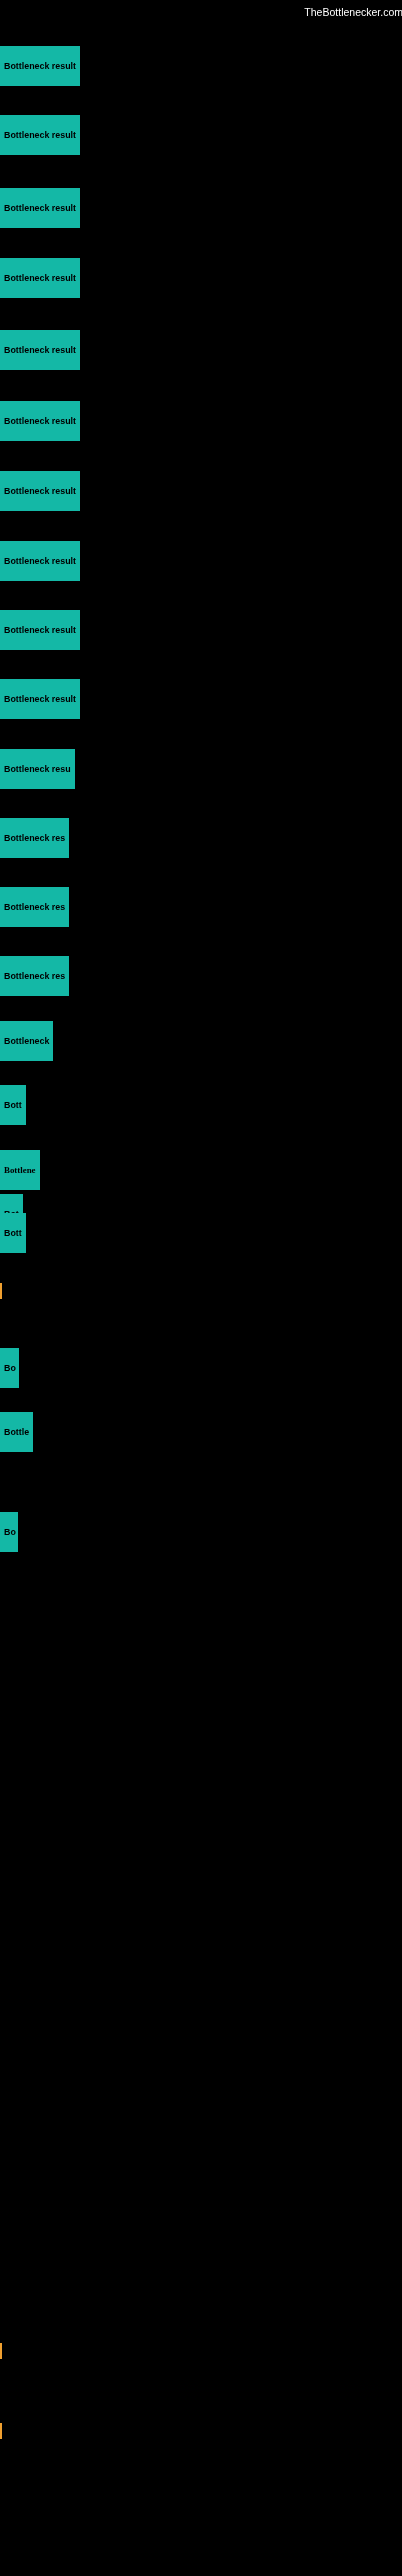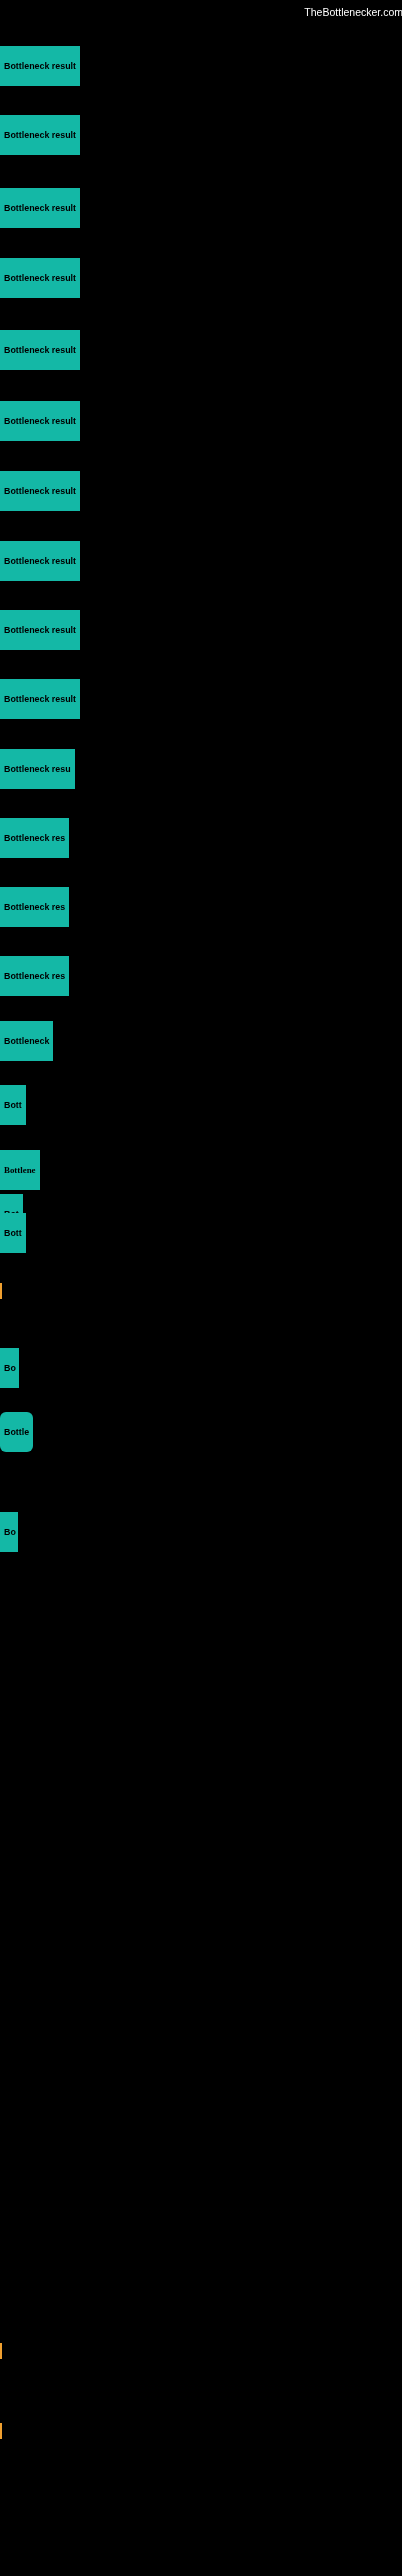--- a/index.html
+++ b/index.html
@@ -61,21 +61,21 @@
     <div class="bottleneck-badge" style="top: 749px; max-width: 87px; text-align: center;">Bottleneck resu</div>
     <div class="bottleneck-badge" style="top: 818px; max-width: 81px;">Bottleneck res</div>
     <div class="bottleneck-badge" style="top: 887px; max-width: 76px;">Bottleneck res</div>
     <div class="bottleneck-badge" style="top: 956px; max-width: 71px;">Bottleneck res</div>
     <div class="bottleneck-badge" style="top: 1021px; max-width: 58px;">Bottleneck</div>
     <div class="bottleneck-badge" style="top: 1085px; max-width: 36px;">Bott</div>
     <div class="bottleneck-badge" style="top: 1150px; max-width: 50px; font-family: Liberation Serif, serif;">Bottlene</div>
     <div class="bottleneck-badge" style="top: 1194px; max-width: 26px;">Bot</div>
     <div class="bottleneck-badge" style="top: 1213px; max-width: 29px;">Bott</div>
     <div class="bottleneck-badge" style="top: 1348px; max-width: 19.3px;">Bo</div>
-    <div class="bottleneck-badge" style="top: 1412px; max-width: 40px; border-radius: 6px;">Bottle</div>
+    <div class="bottleneck-badge" style="top: 1412px; max-width: 40px;">Bottle</div>
     <div class="bottleneck-badge" style="top: 1512px; max-width: 17.7px;">Bo</div>
   </div>
 <div id="lines-container">
     <div class="thin-line" style="top: 1283px; height: 16px;"></div>
     <div class="thin-line" style="top: 2343px; height: 16px;"></div>
     <div class="thin-line" style="top: 2423px; height: 16px;"></div>
   </div>
 
 
 </body></html>

